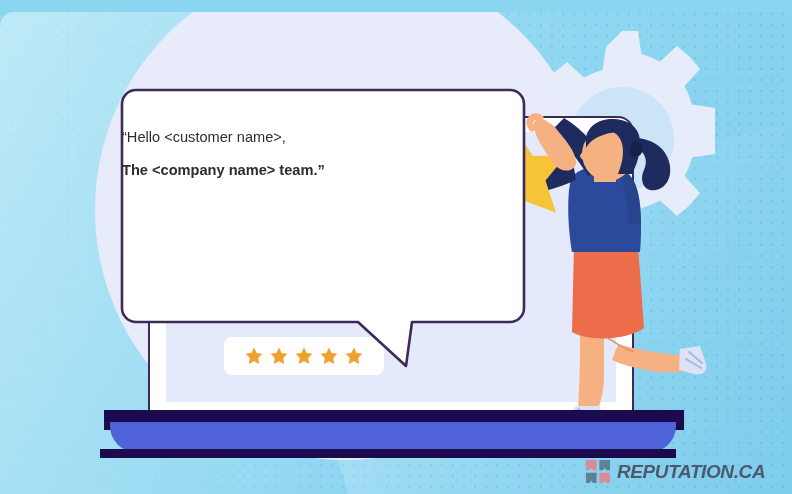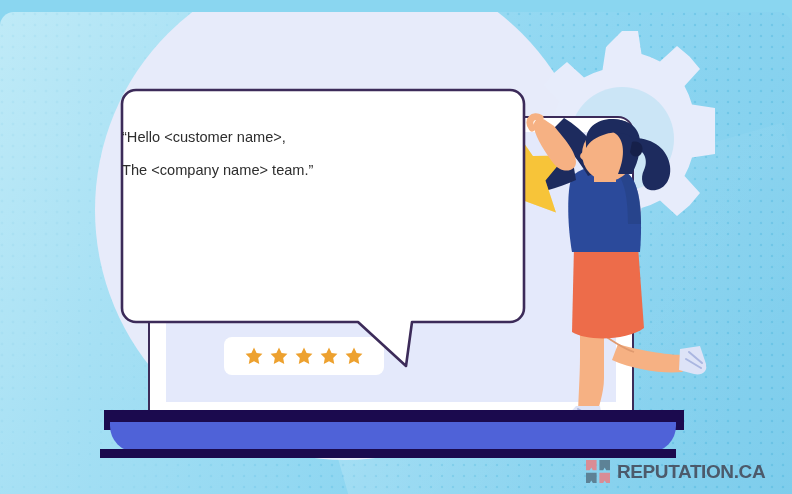--- a/index.html
+++ b/index.html
@@ -100,36 +100,37 @@
   .bubble-wrap svg { position:absolute; inset:0; width:100%; height:100%; }
   .bubble-text {
     position:absolute;
     left:22px; top:46px;
     width:378px;
     color:#2d2d2d;
     font-size:14.6px;
     line-height:1.30;
   }
   .bubble-text p { margin:0 0 14px 0; }
-  .bubble-text p:last-child { margin-bottom:0; }
+  .bubble-text p:last-child { margin-bottom:0;font-weight:bold; }
 
   
   .character { position:absolute; left:468px; top:104px; width:246px; height:316px; }
   .character svg { width:100%; height:100%; display:block; overflow:visible; }
 
   
   .logo {
     position:absolute; left:586px; top:448px;
     display:flex; align-items:center; gap:7px;
   }
   .logo-mark { width:24px; height:23px; display:block; }
   .logo-text {
     font-family:"Liberation Sans","DejaVu Sans",sans-serif;
     font-size:19px;
     font-weight:bold;
+    font-style:italic;
     letter-spacing:-0.4px;
     color:#4c5a6b;
     white-space:nowrap;
     text-align:right;
   }
 </style>
 </head>
 <body>
 
 <div id="stage">

